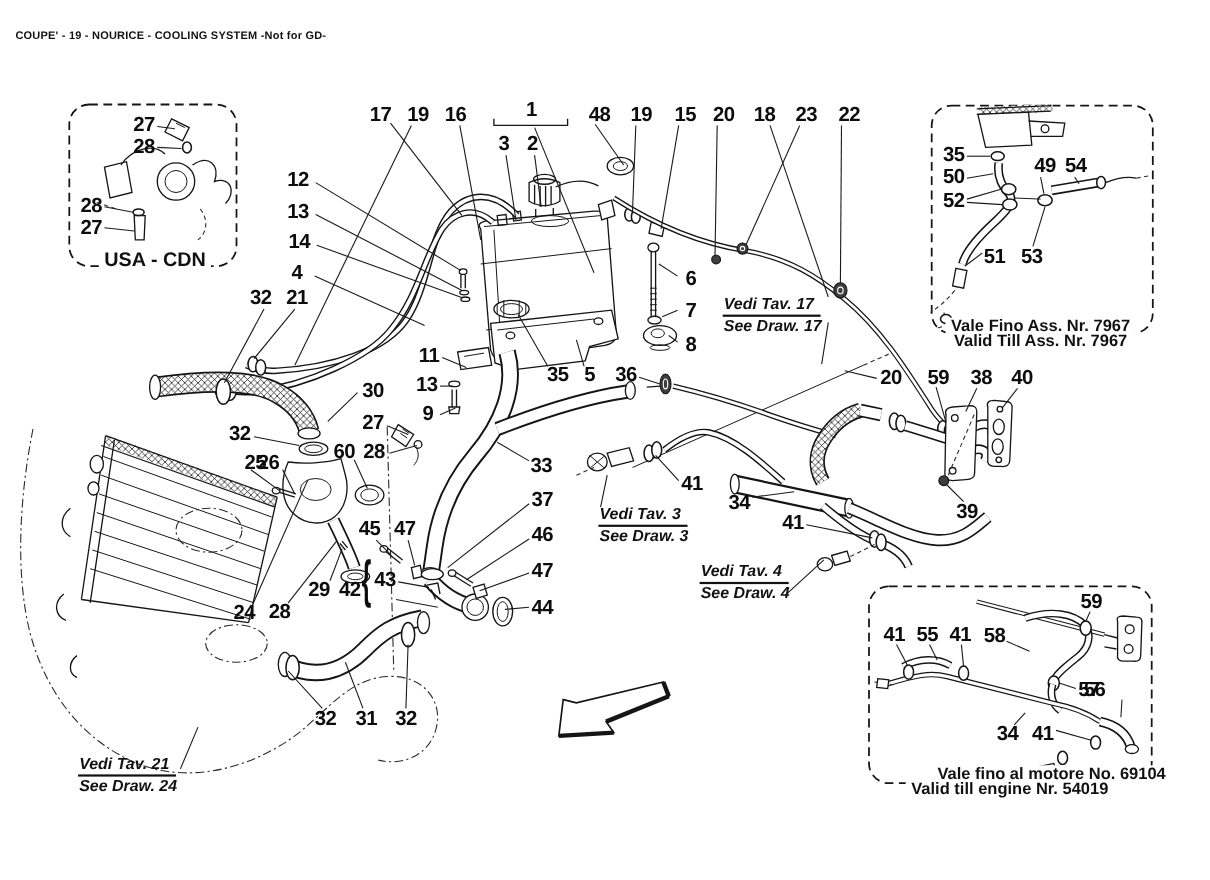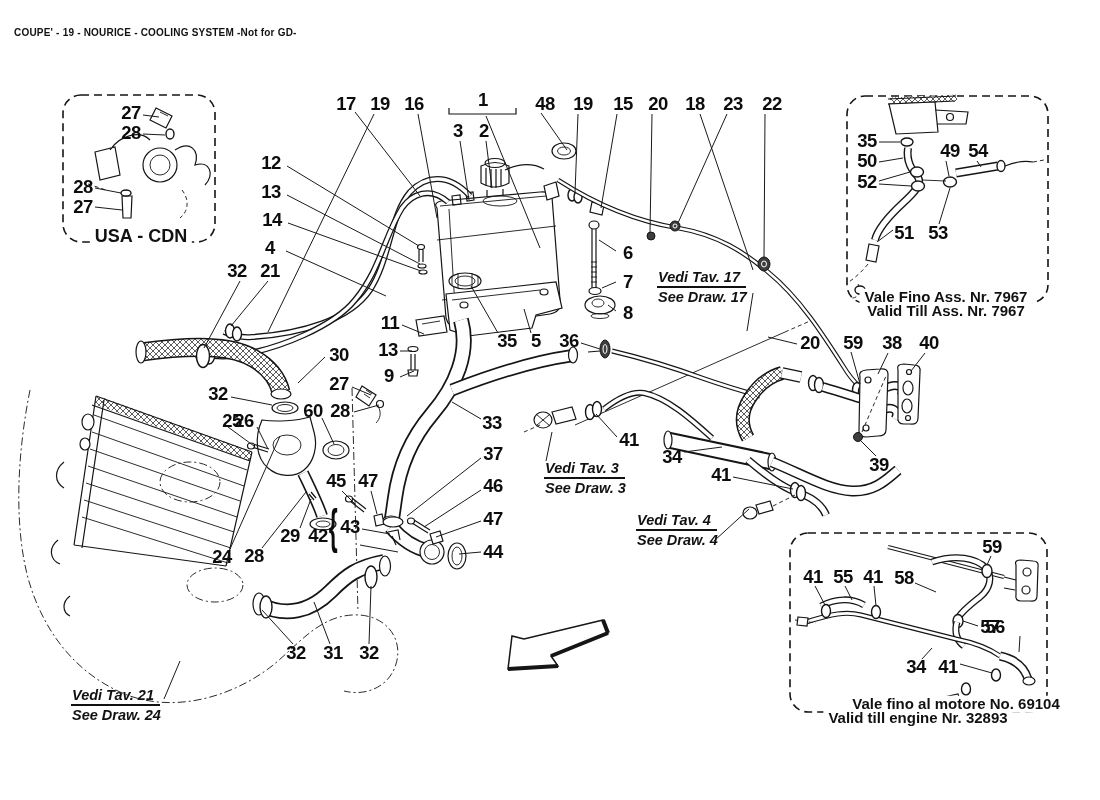--- a/index.html
+++ b/index.html
@@ -536,14 +536,14 @@
       <div class="note" style="left: 657px; top: 268px;"><span class="l1">Vedi Tav. 17</span><span class="l2">See Draw. 17</span></div>
       <div class="note" style="left: 544px; top: 459px;"><span class="l1">Vedi Tav. 3</span><span class="l2">See Draw. 3</span></div>
       <div class="note" style="left: 636px; top: 511px;"><span class="l1">Vedi Tav. 4</span><span class="l2">See Draw. 4</span></div>
       <div class="note" style="left: 71px; top: 686px;"><span class="l1">Vedi Tav. 21</span><span class="l2">See Draw. 24</span></div>
     </div>
 
   <div class="cap usa" style="left:141px;top:237px;">USA - CDN</div>
   <div class="cap small" style="left:946px;top:297px;">Vale Fino Ass. Nr. 7967</div>
   <div class="cap small" style="left:946px;top:311px;">Valid Till Ass. Nr. 7967</div>
   <div class="cap small" style="left:956px;top:704px;">Vale fino al motore No. 69104</div>
-  <div class="cap small" style="left:918px;top:718px;">Valid till engine Nr. 32893</div>
+  <div class="cap small" style="left:918px;top:718px;">Valid till engine Nr. 54019</div>
 </div>
 
 </body></html>

